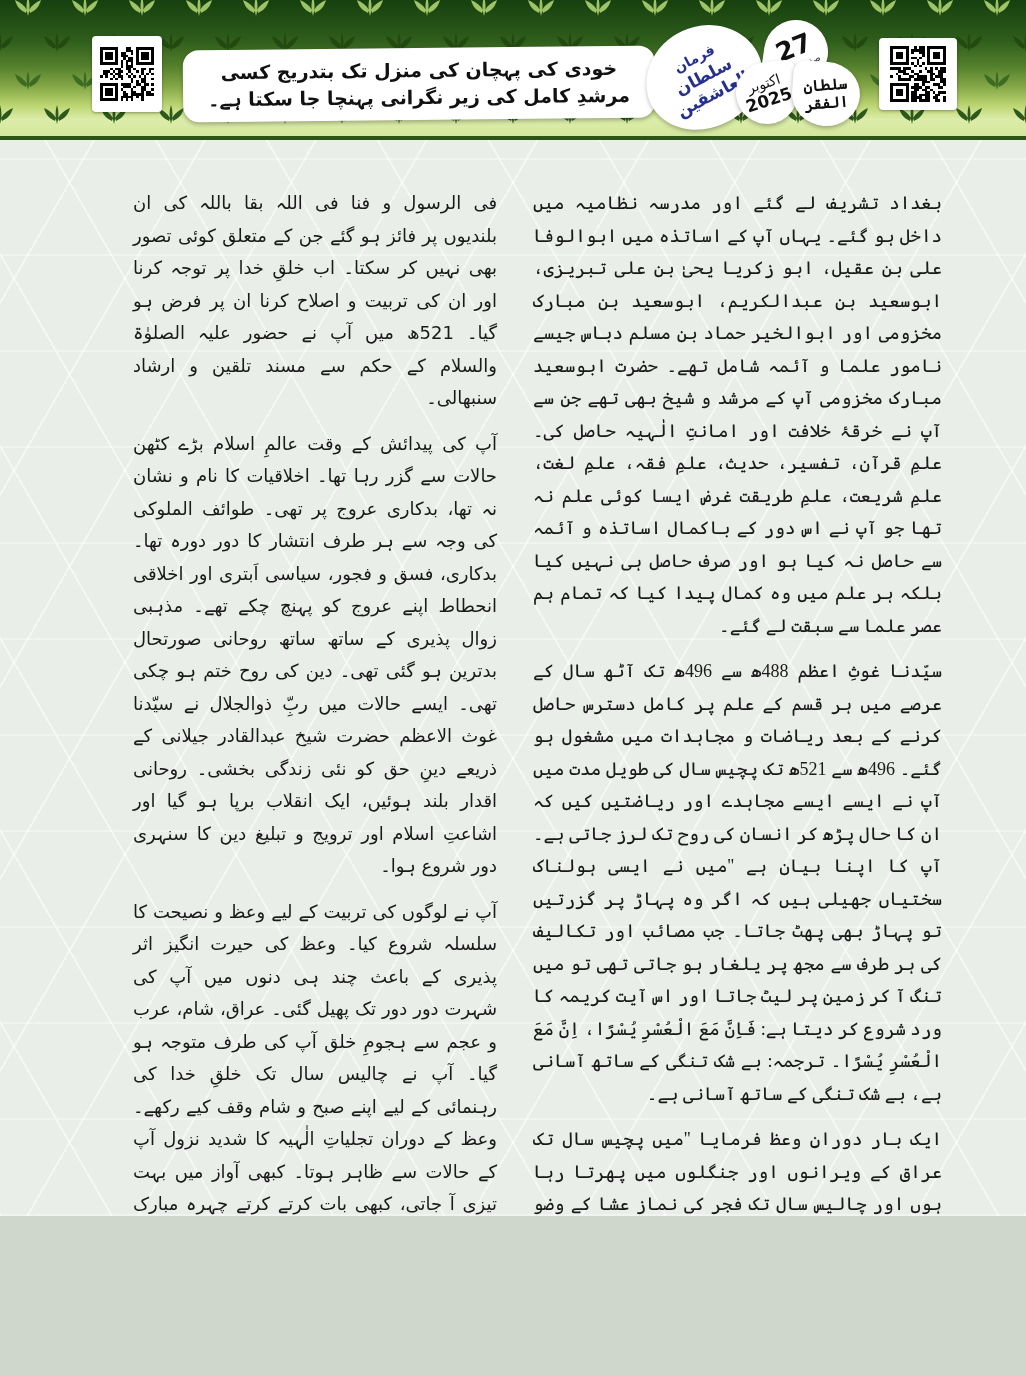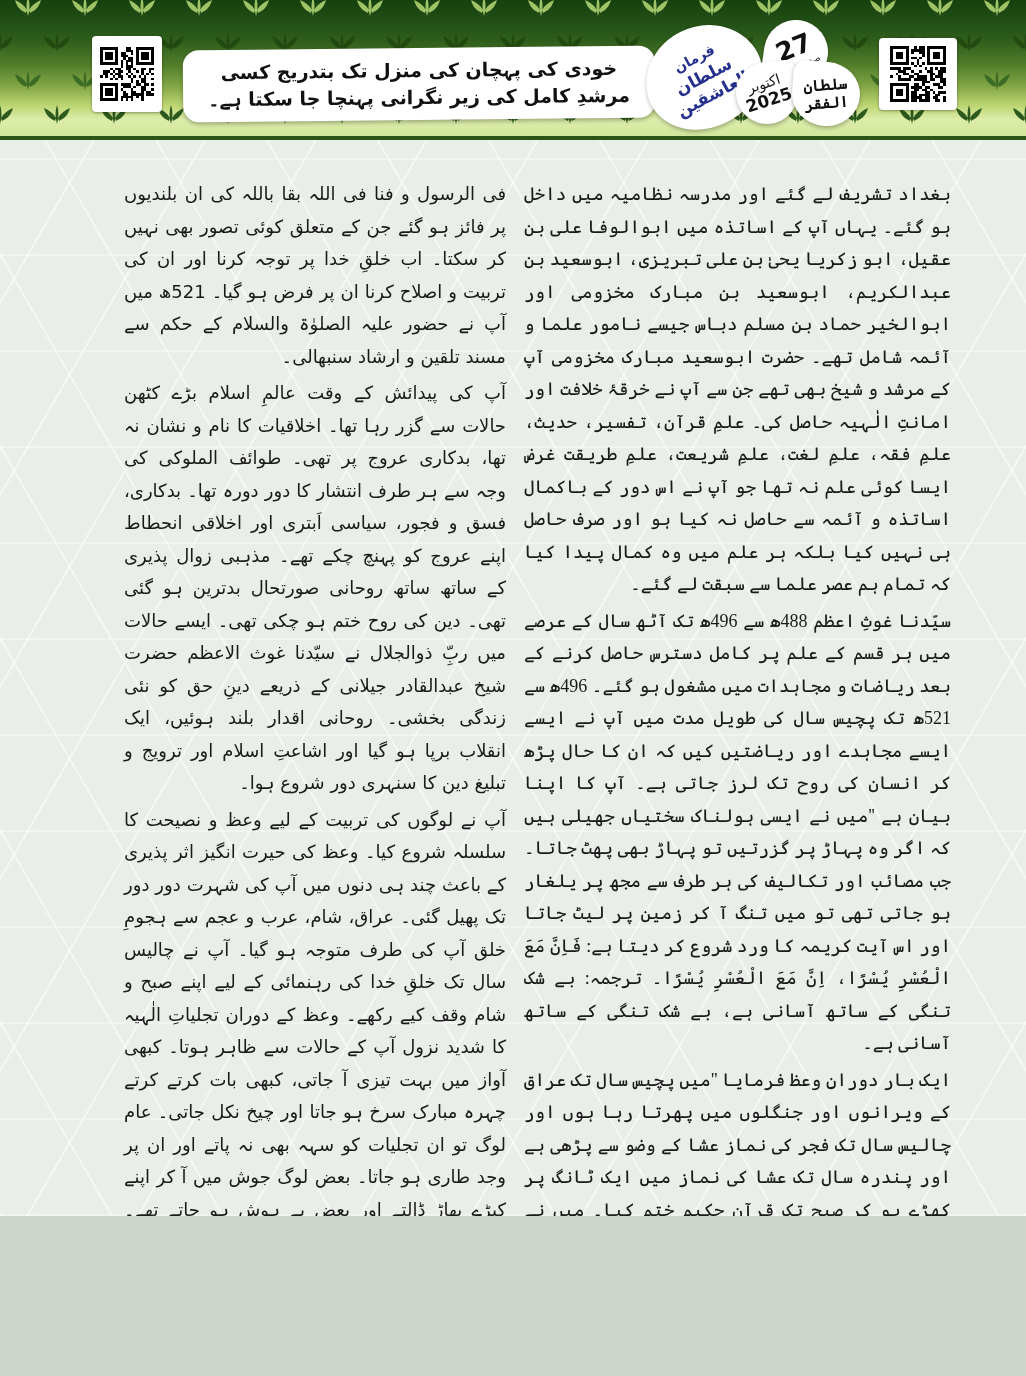--- a/index.html
+++ b/index.html
@@ -45,21 +45,21 @@
   .month .yr{font-size:17px;font-weight:bold;}
   .logo{left:792px;top:62px;width:68px;height:64px;border-radius:12px 50% 50% 50%;transform:rotate(4deg);}
   .logo .rot{transform:rotate(-8deg);text-align:center;direction:rtl;font-family:"DejaVu Serif",serif;font-weight:bold;font-size:15px;color:#111;}
   
   .content{
     position:absolute;top:140px;left:0;width:1026px;height:1236px;
     box-sizing:border-box;padding:34px 71px 16px 120px;
     display:flex;gap:10px;direction:rtl;overflow:hidden;
   }
   .col{direction:rtl;text-align:justify;color:#1a1a1a;font-size:18px;line-height:32.5px;}
-  .col p{margin:4px;}
+  .col p{margin:13px;}
   .col-right{width:435px;flex:none;font-family:Liberation Serif, serif;}
   .col-left{width:390px;flex:none;}
   .heading-box{
     background:#17695e;color:#fff;width:286px;margin:18px auto 12px auto;
     padding:14px 10px;box-sizing:border-box;text-align:center;
     font-size:19px;line-height:32px;font-weight:bold;box-shadow:0 1px 2px rgba(0,0,0,.2);
   }
 </style>
 </head>
 <body>

